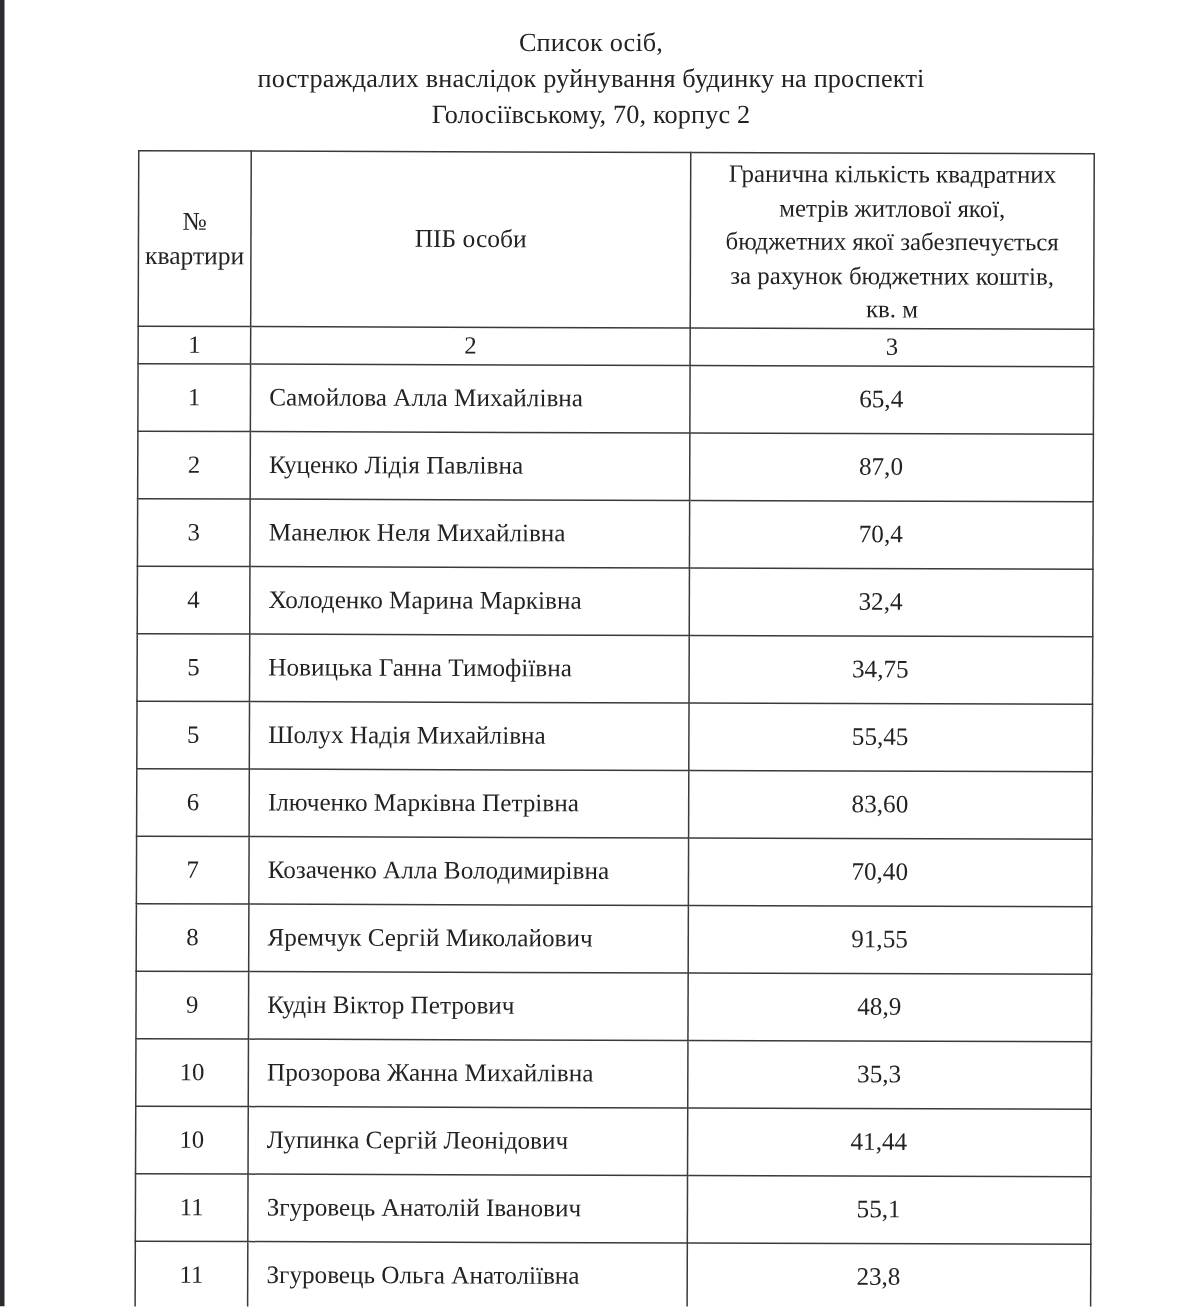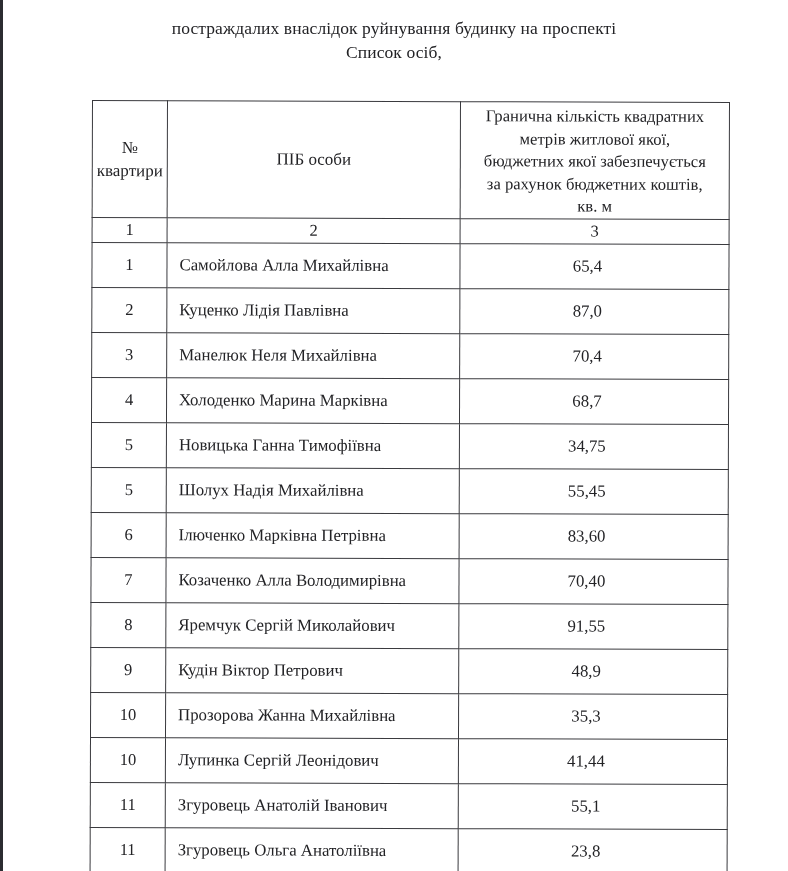--- a/index.html
+++ b/index.html
@@ -135,22 +135,23 @@
   }
 </style>
 </head>
 <body>
 
 <div class="scan-edge-left"></div>
 
 <div class="page">
 
   <div class="title-block">
+    <span class="title-line">Список осіб,</span>
     <span class="title-line">постраждалих внаслідок руйнування будинку на проспекті</span>
-    <span class="title-line">Список осіб,</span>
+    <span class="title-line">Голосіївському, 70, корпус 2</span>
   </div>
 
   <div class="table-wrap">
     <table class="reg">
       <colgroup>
         <col class="c-apt">
         <col class="c-name">
         <col class="c-area">
       </colgroup>
       <thead>
@@ -186,21 +187,21 @@
             <td class="cell-area">87,0</td>
           </tr>
           <tr class="drow">
             <td class="cell-apt">3</td>
             <td class="cell-name">Манелюк Неля Михайлівна</td>
             <td class="cell-area">70,4</td>
           </tr>
           <tr class="drow">
             <td class="cell-apt">4</td>
             <td class="cell-name">Холоденко Марина Марківна</td>
-            <td class="cell-area">68,7</td>
+            <td class="cell-area">32,4</td>
           </tr>
           <tr class="drow">
             <td class="cell-apt">5</td>
             <td class="cell-name">Новицька Ганна Тимофіївна</td>
             <td class="cell-area">34,75</td>
           </tr>
           <tr class="drow">
             <td class="cell-apt">5</td>
             <td class="cell-name">Шолух Надія Михайлівна</td>
             <td class="cell-area">55,45</td>

